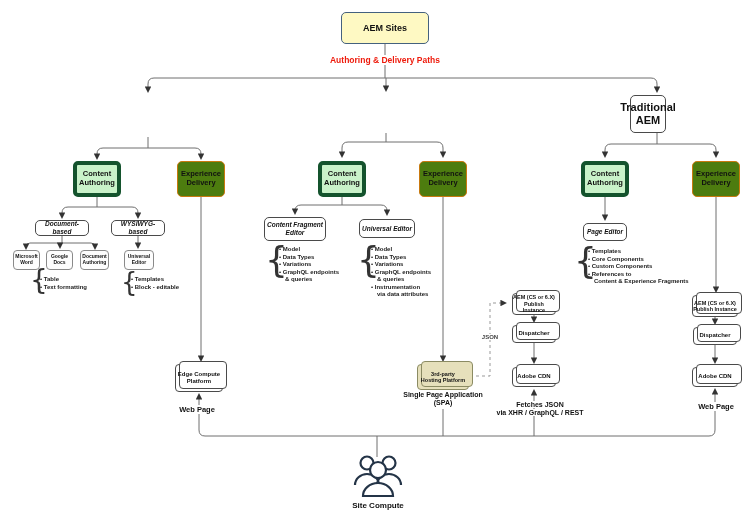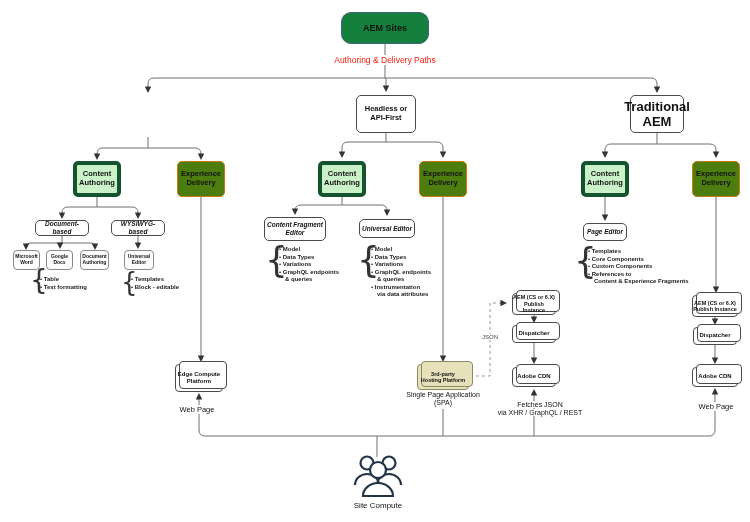--- a/index.html
+++ b/index.html
@@ -2,30 +2,30 @@
 <html><head>
 <meta charset="utf-8">
 <style>
   html,body{margin:0;padding:0;background:#fff;}
   #canvas{position:relative;width:750px;height:522px;background:#ffffff;overflow:hidden;
           font-family:"Liberation Sans","DejaVu Sans",sans-serif;}
   svg.layer{position:absolute;left:0;top:0;}
   .box{position:absolute;box-sizing:border-box;border:1px solid #4a4a4a;border-radius:5px;
        background:#fff;display:flex;flex-direction:column;align-items:center;justify-content:center;
        text-align:center;font-weight:bold;color:#111;line-height:1.18;z-index:2;}
-  .blue{background:#15803d;border-color:#44617e;font-size:9px;border-radius:10px;}
+  .blue{background:#fef9c3;border-color:#44617e;font-size:9px;}
   .green{background:#c9f2c9;border:4px solid #14532d;}
   .orange{background:#4d7c0f;border-color:#c9790f;}
   .ital{font-style:italic;font-size:6.5px;}
   .leaf{font-size:5px;border-color:#8a8a8a;border-radius:4px;background:#fdfdfd;}
   .stack{font-size:6px;border-radius:4px;}
   .stack::before{content:"";position:absolute;left:3px;top:-4px;width:100%;height:100%;
        border:1px solid #4a4a4a;border-radius:4px;background:#fff;z-index:-1;}
   .tan,.tan::before{background:#e6e0bb;border-color:#8b8b63;}
-  .lbl{position:absolute;font-weight:normal;color:#111;background:#fff;transform:translateX(-50%);
+  .lbl{position:absolute;font-weight:bold;color:#111;background:#fff;transform:translateX(-50%);
        white-space:nowrap;padding:0 2px;text-align:right;z-index:3;}
   .red{color:#ee1b0c;font-size:8.5px;}
   .bullets{position:absolute;font-size:6px;font-weight:bold;color:#222;line-height:7.5px;
        white-space:nowrap;z-index:2;}
   .bullets .b::before{content:"\2022\00a0";}
   .bullets .cont{padding-left:6px;}
   .brace{position:absolute;color:#333;font-weight:normal;z-index:1;font-family:"DejaVu Sans",sans-serif;}
 </style>
 </head>
 <body>
@@ -73,22 +73,21 @@
       <path d="M199,395 V430 Q199,436 205,436 H709 Q715,436 715,430 V390" marker-start="url(#ar)" marker-end="url(#ar)"></path>
       <path d="M443,409 V436"></path>
       <path d="M377,436 V457"></path>
       <path d="M470,376 H490 V303 H505" stroke="#999" stroke-dasharray="3,3" marker-end="url(#ar)"></path>
     </g>
   </svg>
 
   <div class="box blue" style="left:341px;top:12px;width:88px;height:32px;">AEM Sites</div>
   <div class="lbl red" style="left:385px;top:55px;">Authoring &amp; Delivery Paths</div>
 
-  <div class="box" style="left:356px;top:95px;width:60px;height:38px;font-size:7.5px;">Headless or API-First</div>
-  <div class="box" style="left:630px;top:95px;width:54px;height:38px;font-size:13px;">Traditional AEM</div>
+  <div class="box" style="left:630px;top:95px;width:36px;height:38px;font-size:11px;">Traditional AEM</div>
 
   <div class="box green" style="left:73px;top:161px;width:48px;height:36px;font-size:7.5px;">Content Authoring</div>
   <div class="box orange" style="left:177px;top:161px;width:48px;height:36px;font-size:7.5px;">Experience Delivery</div>
   <div class="box green" style="left:318px;top:161px;width:48px;height:36px;font-size:7.5px;">Content Authoring</div>
   <div class="box orange" style="left:419px;top:161px;width:48px;height:36px;font-size:7.5px;">Experience Delivery</div>
   <div class="box green" style="left:581px;top:161px;width:48px;height:36px;font-size:7.5px;">Content Authoring</div>
   <div class="box orange" style="left:692px;top:161px;width:48px;height:36px;font-size:7.5px;">Experience Delivery</div>
 
   <div class="box ital" style="left:35px;top:220px;width:54px;height:16px;">Document-based</div>
   <div class="box ital" style="left:111px;top:220px;width:54px;height:16px;">WYSIWYG-based</div>

